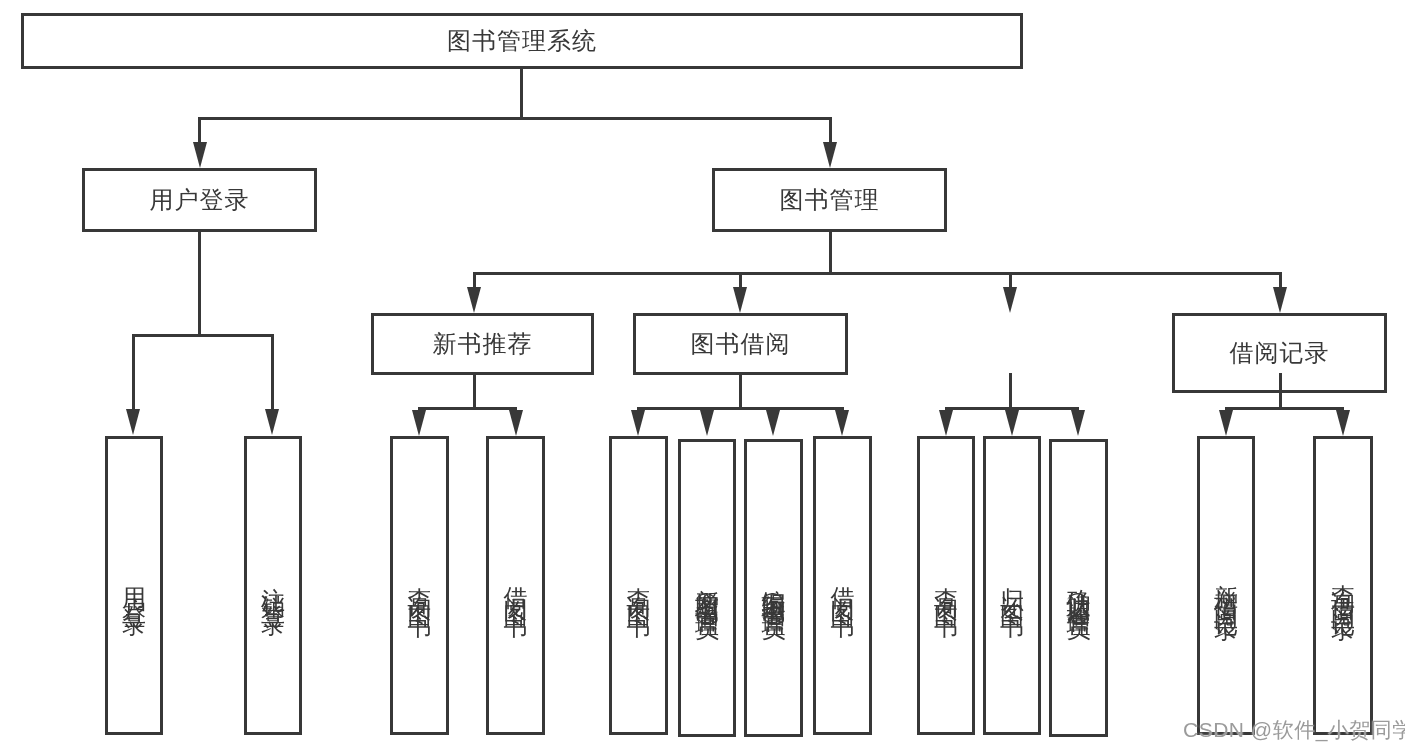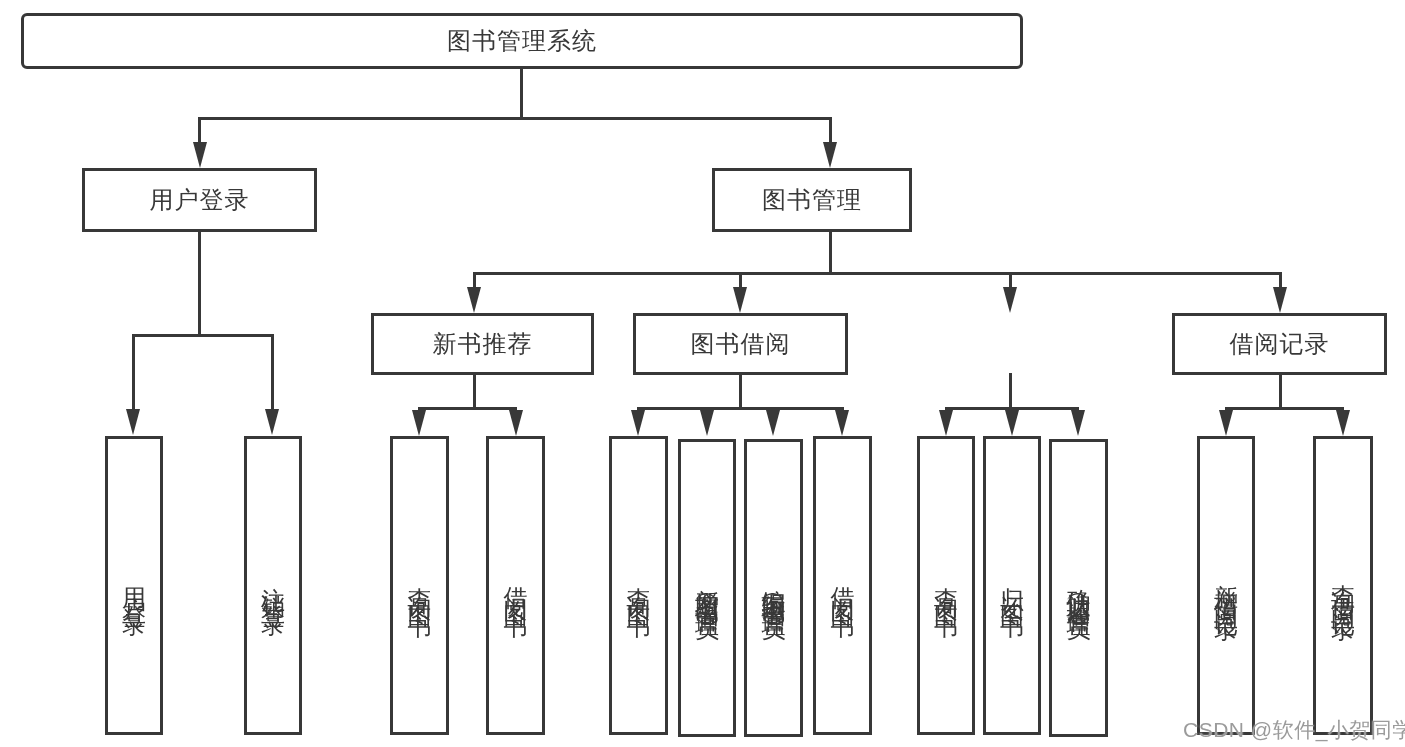--- a/index.html
+++ b/index.html
@@ -61,35 +61,35 @@
     z-index: 10;
     text-shadow: 0 0 2px rgba(255,255,255,0.9);
     letter-spacing: 0.5px;
   }
 </style>
 </head>
 <body>
 
 <div class="canvas">
 
-  <div class="box" style="left:21px; top:13px; width:1002px; height:56px;border-radius:6px;">
+  <div class="box" style="left:21px; top:13px; width:1002px; height:56px;">
     <span class="hlabel">图书管理系统</span>
   </div>
 
   <div class="vline" style="left:520px; top:67px; height:53px;"></div>
   <div class="hline" style="left:199px; top:117px; width:633px;"></div>
   <div class="vline" style="left:198px; top:117px; height:28px;"></div>
   <div class="arrow" style="left:193px; top:142px;"></div>
   <div class="vline" style="left:829px; top:117px; height:28px;"></div>
   <div class="arrow" style="left:823px; top:142px;"></div>
 
   <div class="box" style="left:82px; top:168px; width:235px; height:64px;">
     <span class="hlabel">用户登录</span>
   </div>
-  <div class="box" style="left:712px; top:168px; width:200px; height:64px;">
+  <div class="box" style="left:712px; top:168px; width:235px; height:64px;">
     <span class="hlabel">图书管理</span>
   </div>
 
   <div class="vline" style="left:198px; top:230px; height:106px;"></div>
   <div class="hline" style="left:132px; top:334px; width:142px;"></div>
   <div class="vline" style="left:132px; top:334px; height:77px;"></div>
   <div class="arrow" style="left:126px; top:409px;"></div>
   <div class="vline" style="left:271px; top:334px; height:77px;"></div>
   <div class="arrow" style="left:265px; top:409px;"></div>
 
@@ -103,21 +103,21 @@
   <div class="arrow" style="left:1003px; top:287px;"></div>
   <div class="vline" style="left:1279px; top:272px; height:18px;"></div>
   <div class="arrow" style="left:1273px; top:287px;"></div>
 
   <div class="box" style="left:363px; top:313px; width:223px; height:62px;margin-left:8px;">
     <span class="hlabel">新书推荐</span>
   </div>
   <div class="box" style="left:633px; top:313px; width:215px; height:62px;">
     <span class="hlabel">图书借阅</span>
   </div>
-  <div class="box" style="left:1172px; top:313px; width:215px; height:62px;">
+  <div class="box" style="left:1172px; top:313px; width:215px; height:80px;">
     <span class="hlabel">借阅记录</span>
   </div>
 
   <div class="vline" style="left:473px; top:373px; height:36px;"></div>
   <div class="hline" style="left:418px; top:407px; width:99px;"></div>
   <div class="arrow" style="left:412px; top:410px;"></div>
   <div class="arrow" style="left:509px; top:410px;"></div>
 
   <div class="vline" style="left:739px; top:373px; height:36px;"></div>
   <div class="hline" style="left:637px; top:407px; width:207px;"></div>

